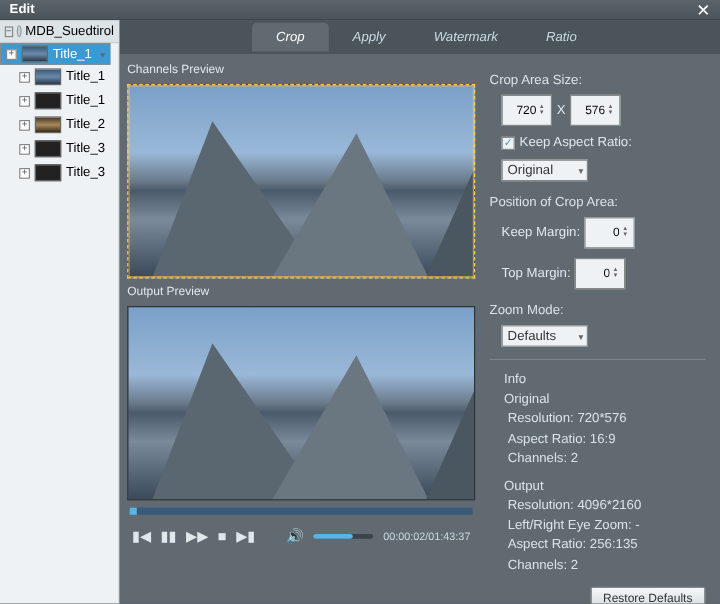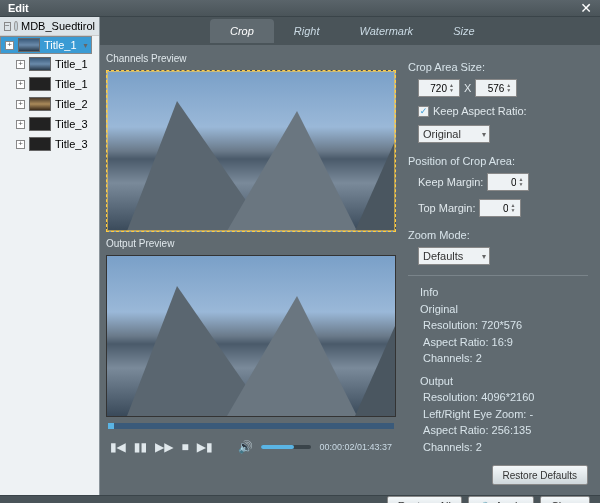--- a/index.html
+++ b/index.html
@@ -35,21 +35,21 @@
 .prev.orig::before, .prev.orig::after { content:''; position:absolute; background:#ffcc44; }
 .prev .scrim { position:absolute; inset:0; box-shadow: inset 0 0 0 1px rgba(255,204,68,.6); }
 .controls { height: 28px; display: flex; align-items: center; gap: 8px; padding: 0 4px; color: #cadae4; }
 .controls .btn { cursor: pointer; font-size: 12px; color: #e0e8ec; }
 .vol { width:50px; height:4px; background:#3a444a; position:relative; border-radius:2px; }
 .vol .fill { position:absolute; left:0; top:0; bottom:0; width:65%; background:#5ab4e4; border-radius:2px; }
 .time { font-size: 9px; color:#cadae4; }
 .panel { flex: 1; padding: 4px 6px; color: #e0e8ec; font-size: 10px; display: flex; flex-direction: column; gap: 4px; }
 .panel .hd { color: #d8e4ea; margin-top: 6px; }
 .row { display: flex; align-items: center; gap: 4px; margin: 2px 0 2px 10px; }
-.num { width: 42px; height: 18px; background:#eef2f4; border:1px solid #888; color:#333; display:flex; align-items:center; padding:0 2px; gap:2px; }
+.num { width: 42px; height: 18px; background:#eef2f4; border:1px solid #888; color:#333; display:flex; align-items:center; padding:12px 2px; gap:2px; }
 .num input { width: 26px; border:none; background:transparent; font-size:10px; text-align:right; outline:none; }
 .spin { display:flex; flex-direction:column; font-size:5px; line-height:1; color:#666; cursor:pointer; }
 .chk { width:11px; height:11px; background:#eef2f4; border:1px solid #888; display:inline-flex; align-items:center; justify-content:center; color:#3a9bd4; font-size:9px; cursor:pointer; }
 .sel { height:18px; background:#eef2f4; border:1px solid #888; color:#333; padding:0 14px 0 4px; display:inline-flex; align-items:center; position:relative; cursor:pointer; min-width:72px; }
 .sel::after { content:'▾'; position:absolute; right:3px; color:#666; font-size:8px; }
 .info { margin-top: auto; font-size:10px; color:#d8e4ea; line-height:1.5; }
 .info .ind { padding-left: 12px; }
 .restore-def { align-self:flex-end; margin-top:6px; }
 .btn3d { height:20px; padding:0 10px; background:linear-gradient(#f4f8fa,#d0d8dc); border:1px solid #888; color:#333; cursor:pointer; display:inline-flex; align-items:center; border-radius:2px; font-size:10px; }
 .footer { height: 28px; background:#4a5459; display:flex; align-items:center; justify-content:flex-end; gap:6px; padding:0 10px; border-top:1px solid #3a4449; }
@@ -96,23 +96,23 @@
             <span>Title_3</span>
           </div><div class="list-item">
             <span class="sq">+</span>
             <span class="thumb dark"></span>
             <span>Title_3</span>
           </div></div>
     </div>
     <div class="main">
       <div class="tabs" id="tabs">
           <div class="tab act">Crop</div>
-          <div class="tab">Right</div>
+          <div class="tab">Apply</div>
           <div class="tab">Watermark</div>
-          <div class="tab">Size</div>
+          <div class="tab">Ratio</div>
         </div>
       <div class="content">
         <div class="previews">
           <div class="prev-label">Channels Preview</div>
           <div class="prev orig">
             <div class="mtn1"></div>
               <div class="mtn2"></div>
               <div class="mtn3"></div>
             <div class="scrim"></div>
           </div>

